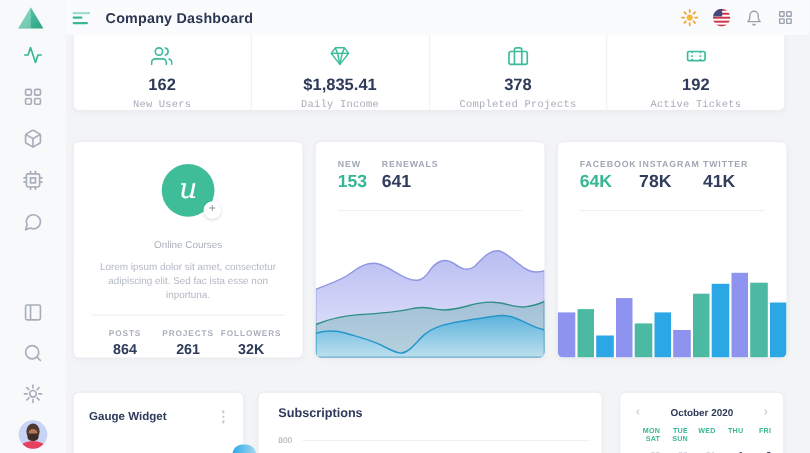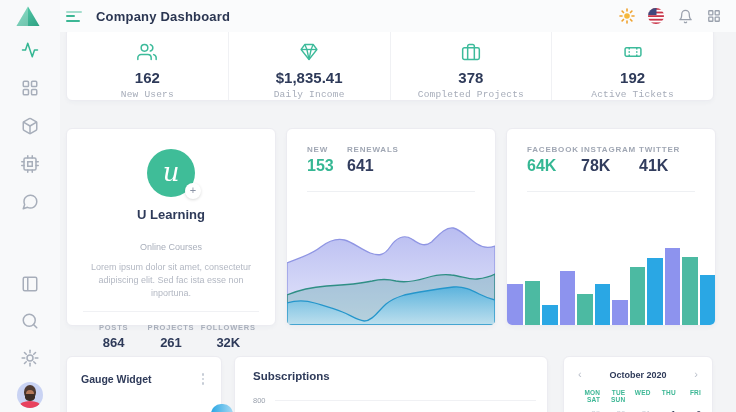--- a/index.html
+++ b/index.html
@@ -279,21 +279,20 @@
       <div class="val">192</div>
       <div class="lab">Active Tickets</div>
     </div>
   </div>
 
   <div class="card card-profile">
     <div class="p-avatar">
       <span>u</span>
       <div class="p-plus">+</div>
     </div>
-    <div class="p-name">U Learning</div>
     <div class="p-sub">Online Courses</div>
     <div class="p-desc">Lorem ipsum dolor sit amet, consectetur adipiscing elit. Sed fac ista esse non inportuna.</div>
     <div class="p-div"></div>
     <div class="p-stats">
       <div>
         <div class="lab">POSTS</div>
         <div class="val">864</div>
       </div>
       <div>
         <div class="lab">PROJECTS</div>

